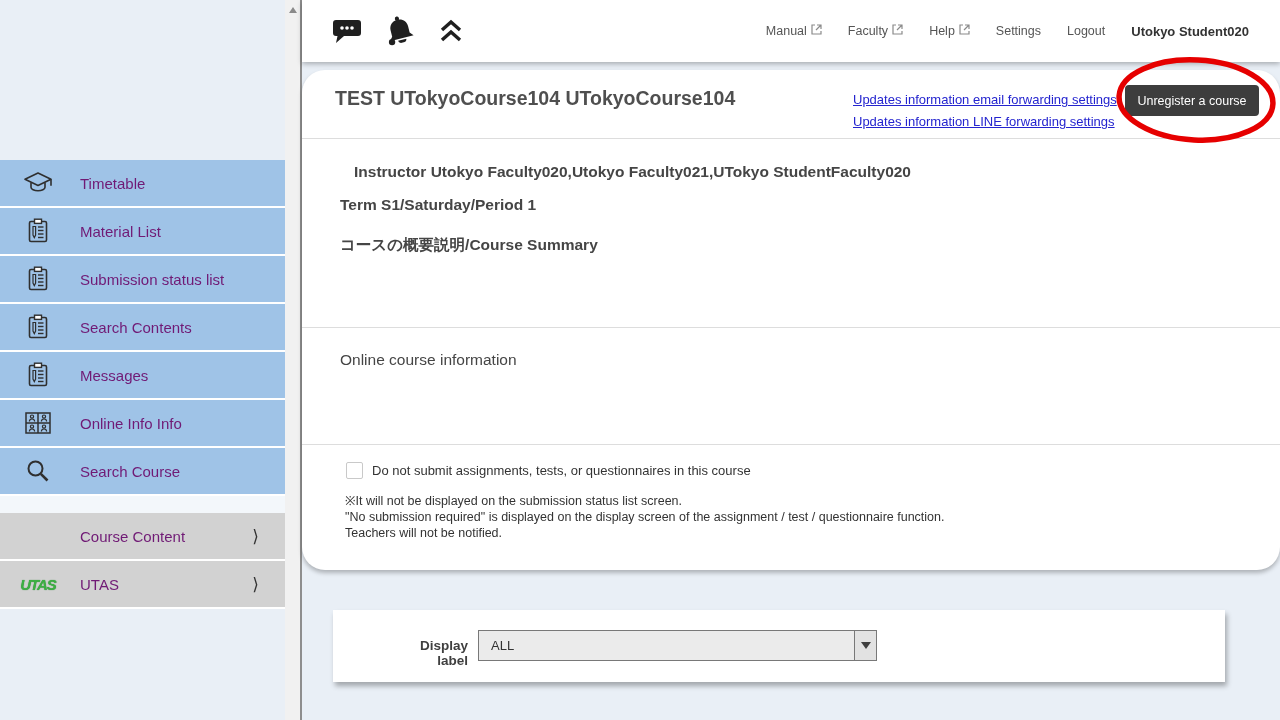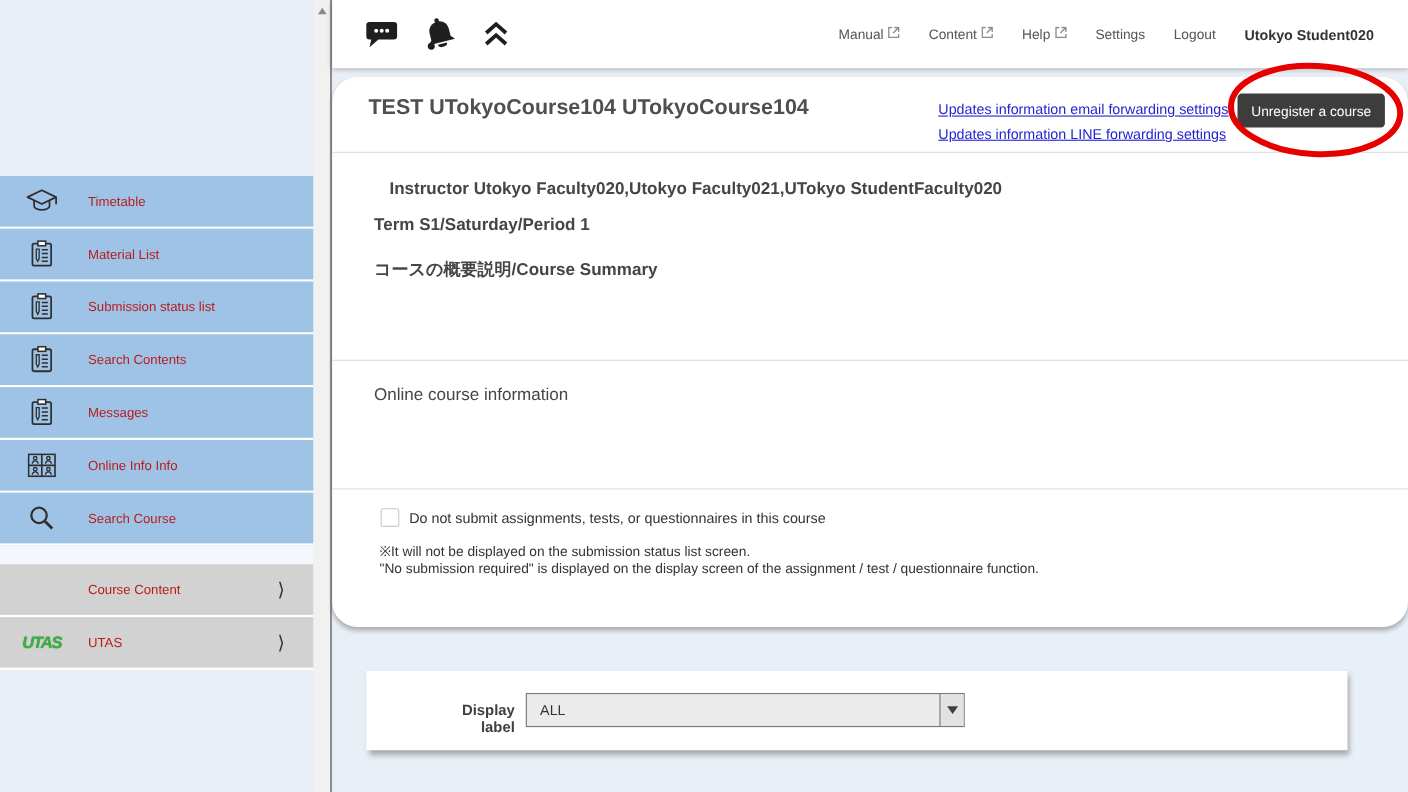--- a/index.html
+++ b/index.html
@@ -22,21 +22,21 @@
   .logo-sub1 { font-size:17px; color:#4e8fc7; }
   .logo-sub2 { font-size:21px; color:#6fa3d4; }
   .collapse-btn { position:absolute; left:246px; top:112px; width:29px; height:29px;
     border-radius:50%; border:2px solid #a9a9a9; background:#fff;
     display:flex; align-items:center; justify-content:center; cursor:pointer; }
   .nav { position:absolute; top:160px; left:0; width:285px; }
   .nav-item { height:48px; border-bottom:2px solid #fff; background:#9fc3e7;
     display:flex; align-items:center; cursor:pointer; position:relative; }
   .nav-item.alt { background:#d2d2d2; }
   .nav-icon { width:40px; margin-left:18px; display:flex; justify-content:center; align-items:center; }
-  .nav-label { margin-left:22px; font-size:12px; color:#b91c1c; }
+  .nav-label { margin-left:22px; font-size:15px; color:#701a75; }
   .nav-gap { height:17px; background:#f3f7fb; }
   .chev { position:absolute; right:26px; font-size:17px; color:#333; }
   .utas-badge { font-weight:800; font-style:italic; font-size:15px; color:#3cb043;
     text-shadow:0 0 1px #2a7d2f; letter-spacing:-1px; }
   
   #side-scrollbar { position:absolute; left:285px; top:0; width:17px; height:720px;
     background:#f1f1f1; border-right:2px solid #8e8e8e; }
   .sb-up { width:0; height:0; border-left:4px solid transparent; border-right:4px solid transparent;
     border-bottom:6px solid #8a8a8a; margin:7px auto 0; }
   
@@ -249,21 +249,21 @@
     </div>
     <div class="tb-links">
       <span class="tb-link">
         <span>Manual</span>
         <span><svg width="11" height="11" viewBox="0 0 11 11">
               <path d="M4 1 H1 v9 h9 V7" fill="none" stroke="#8a8a8a" stroke-width="1.2"></path>
               <path d="M6 1 h4 v4 M10 1 L5 6" fill="none" stroke="#8a8a8a" stroke-width="1.2"></path>
             </svg></span>
       </span>
       <span class="tb-link">
-        <span>Content</span>
+        <span>Faculty</span>
         <span><svg width="11" height="11" viewBox="0 0 11 11">
               <path d="M4 1 H1 v9 h9 V7" fill="none" stroke="#8a8a8a" stroke-width="1.2"></path>
               <path d="M6 1 h4 v4 M10 1 L5 6" fill="none" stroke="#8a8a8a" stroke-width="1.2"></path>
             </svg></span>
       </span>
       <span class="tb-link">
         <span>Help</span>
         <span><svg width="11" height="11" viewBox="0 0 11 11">
               <path d="M4 1 H1 v9 h9 V7" fill="none" stroke="#8a8a8a" stroke-width="1.2"></path>
               <path d="M6 1 h4 v4 M10 1 L5 6" fill="none" stroke="#8a8a8a" stroke-width="1.2"></path>
@@ -298,20 +298,21 @@
     <div class="online-section">
       <div class="online-heading">Online course information</div>
     </div>
 
     <div class="opt-section">
       <div class="opt-checkbox"></div>
       <div class="opt-label">Do not submit assignments, tests, or questionnaires in this course</div>
       <div class="opt-notes">
         <div>※It will not be displayed on the submission status list screen.</div>
         <div>"No submission required" is displayed on the display screen of the assignment / test / questionnaire function.</div>
+        <div>Teachers will not be notified.</div>
       </div>
     </div>
   </div>
 
   <div id="label-card">
     <div class="dl-label">Display label</div>
     <div class="select-box">
       <span class="select-value">ALL</span>
       <span class="select-arrow-btn"></span>
     </div>

